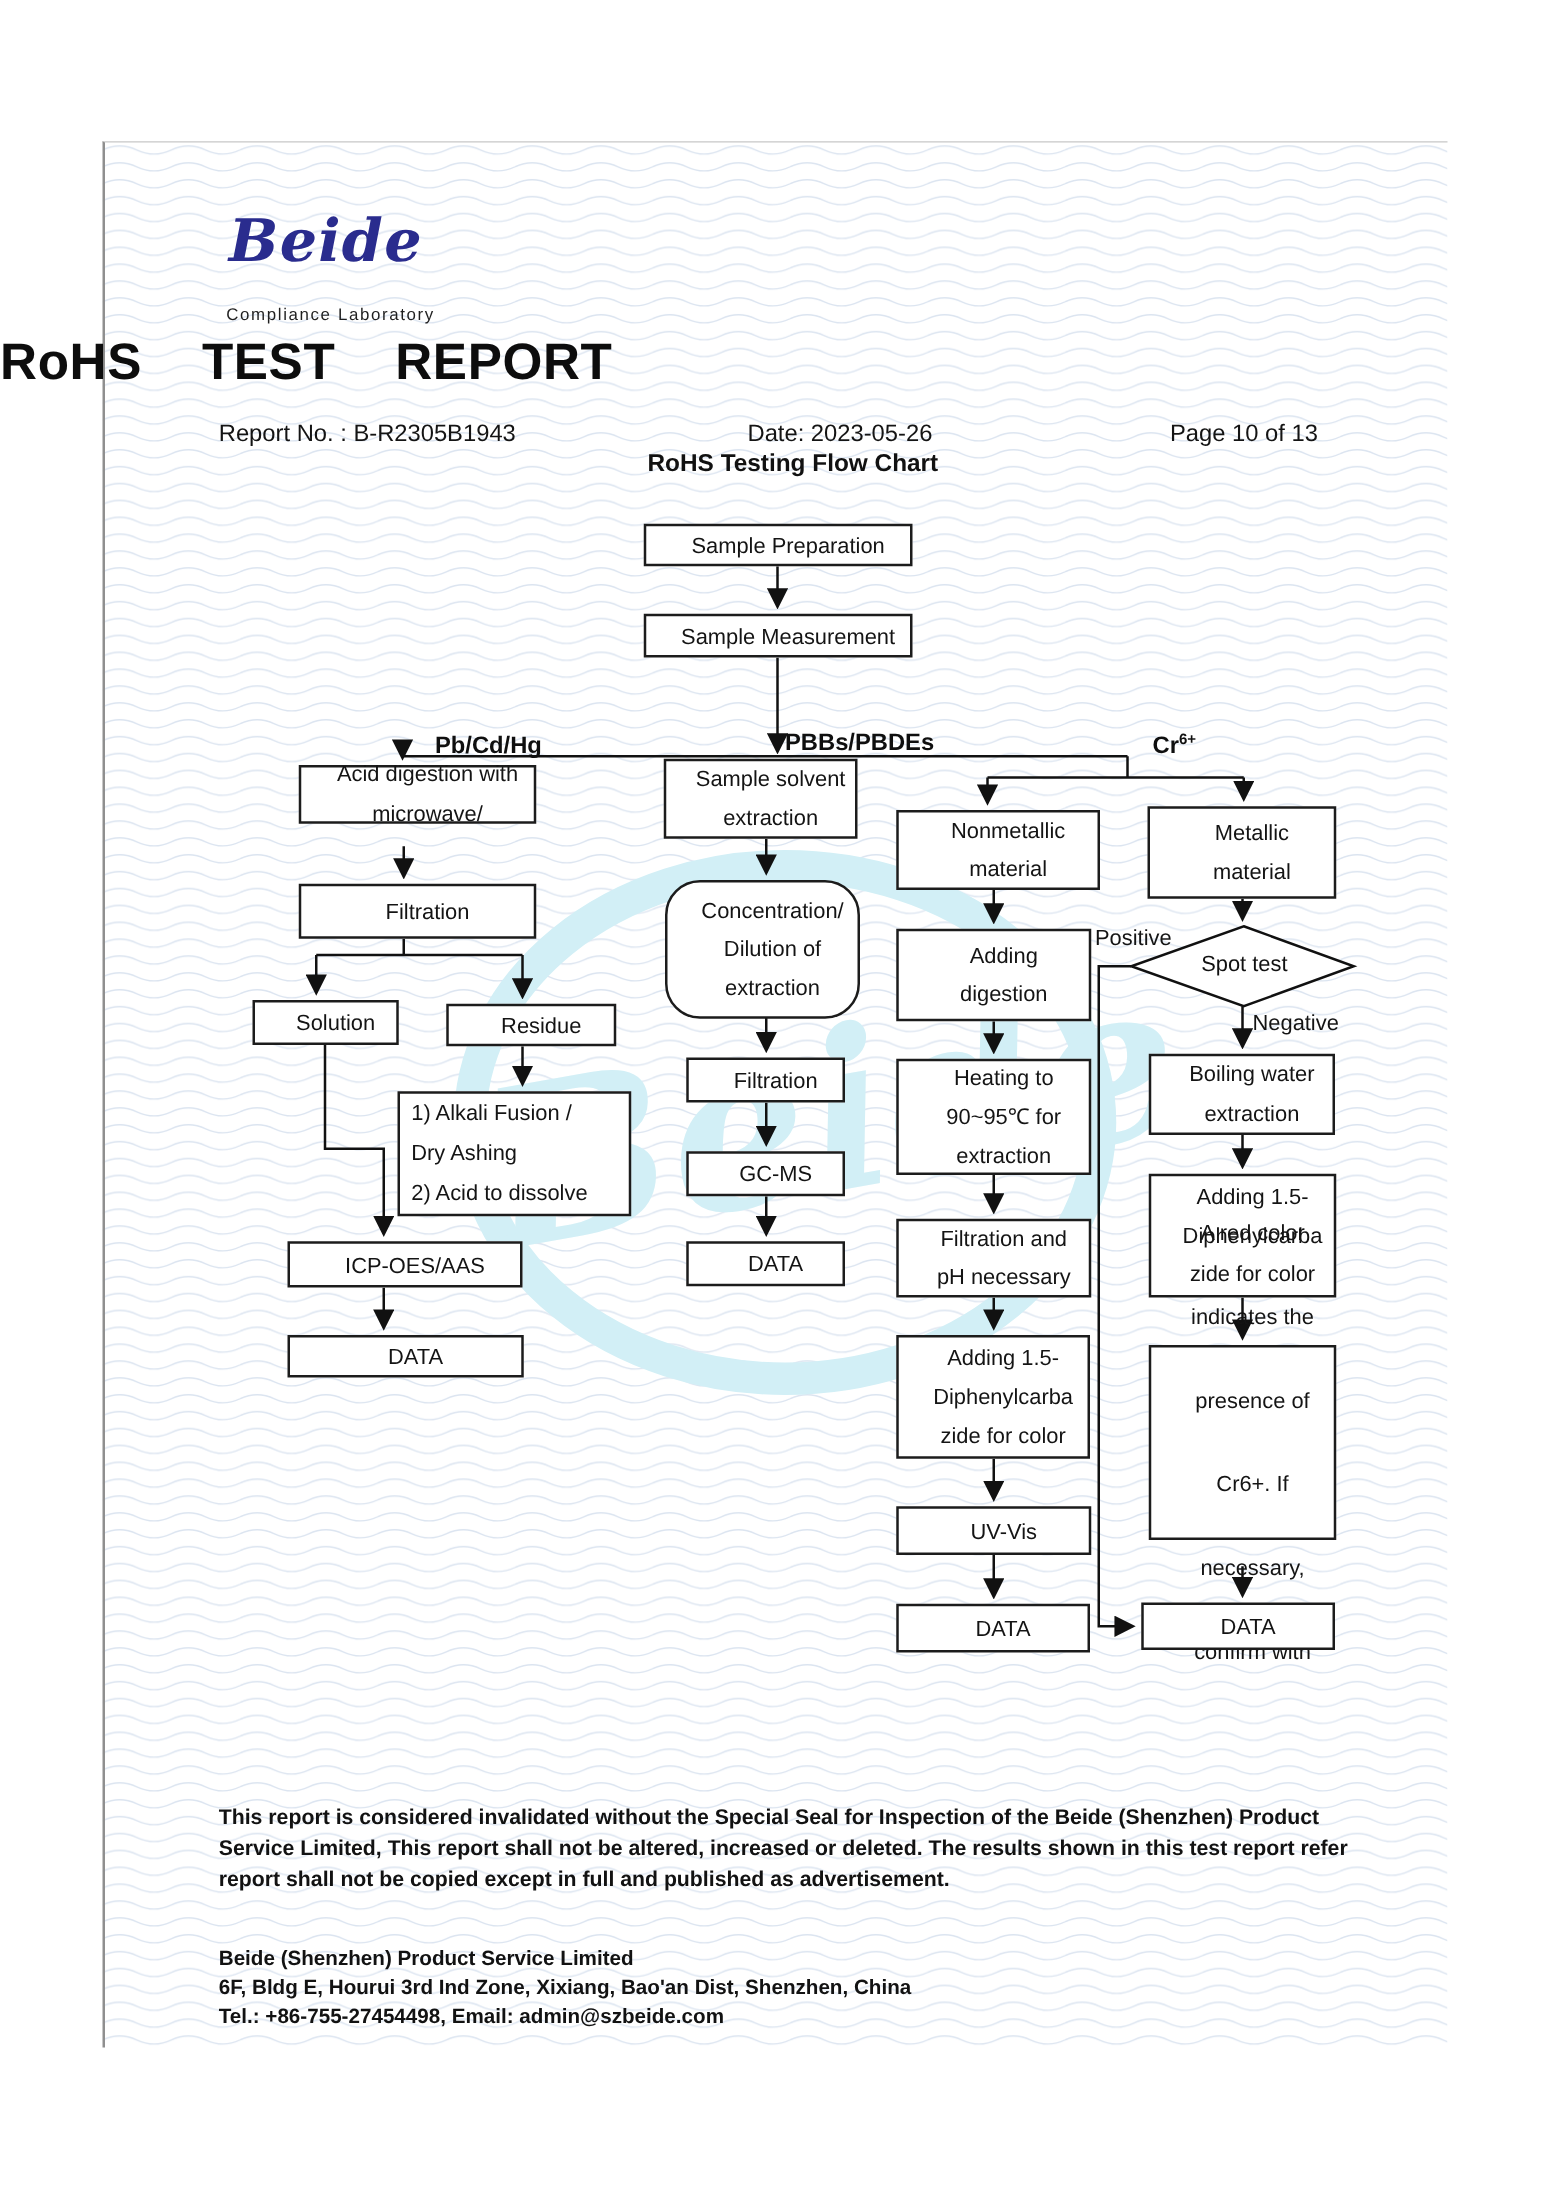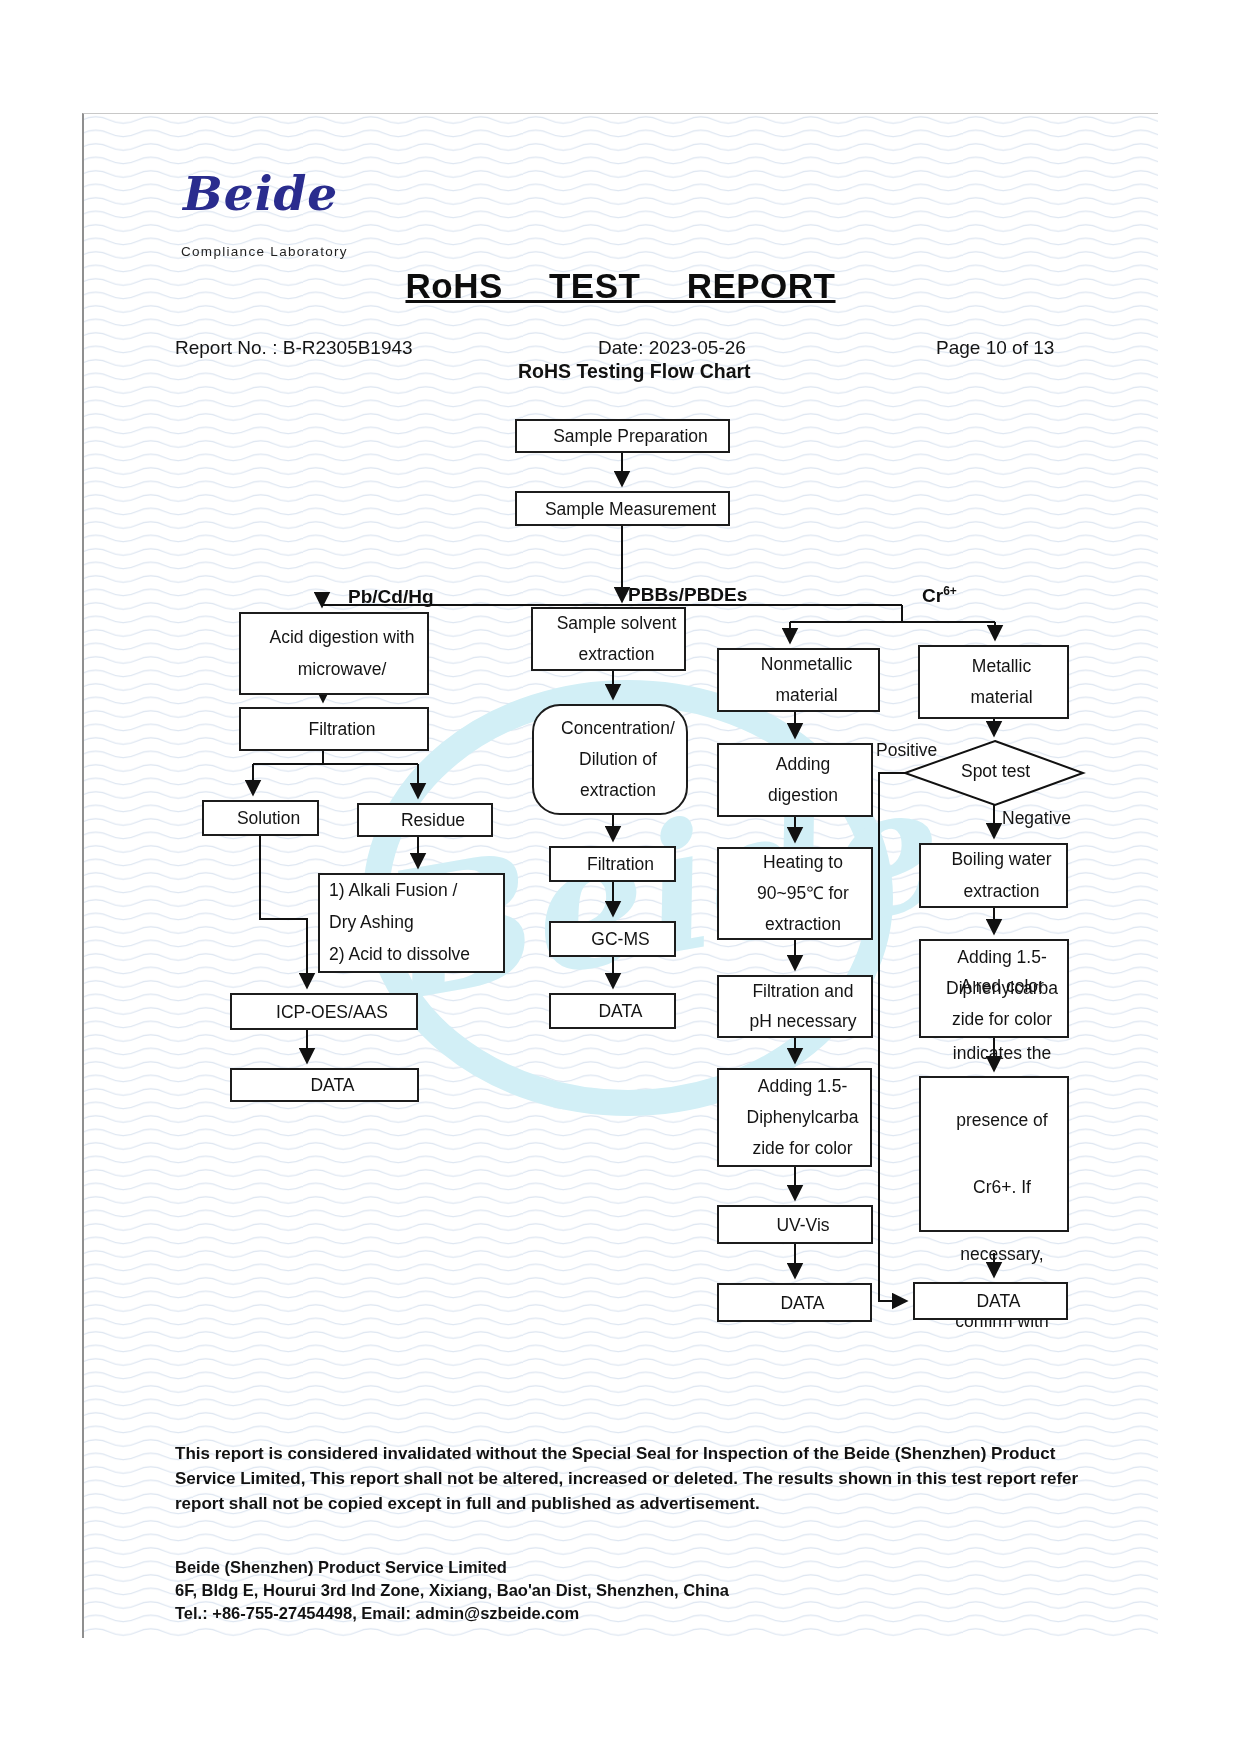--- a/index.html
+++ b/index.html
@@ -13,22 +13,22 @@
     border-left:2px solid #8f8f8f; border-top:1px solid #c8c8c8; box-sizing:border-box;
     pointer-events:none;
   }
   .brand {
     position:absolute; left:183px; top:166px;
     font-family:"DejaVu Serif", serif; font-style:italic; font-weight:bold;
     font-size:47px; color:#2a2c8e; letter-spacing:1px;
   }
   .tagline { position:absolute; left:181px; top:244px; font-size:13.5px; letter-spacing:1.3px; color:#1f1f1f; }
   .title {
-    position:absolute; left:0; top:266px; width:100%; text-align:center;
-    font-size:35px; font-weight:bold; word-spacing:36px; letter-spacing:0.5px; color:#0d0d0d;text-decoration:underline;
+    position:absolute; left:0; top:266px; width:100%; 
+    font-size:41px; font-weight:bold; word-spacing:36px; letter-spacing:0.5px; color:#0d0d0d;
   }
   .meta { position:absolute; top:337px; font-size:19px; color:#141414; }
   .meta-report { left:175px; }
   .meta-date  { left:598px; }
   .meta-page  { left:936px; }
   .subtitle { position:absolute; left:518px; top:360px; font-size:19.5px; font-weight:bold; }
 
   .fc-svg { position:absolute; left:0; top:0; pointer-events:none; }
 
   .fc-box {
@@ -136,21 +136,21 @@
   <div class="fc-edge-label" style="left:876px; top:740px;">Positive</div>
   <div class="fc-edge-label" style="left:1002px; top:808px;">Negative</div>
 
   <div class="fc-box" style="left:515px; top:419px; width:215px; height:34px;">
     <div>Sample Preparation</div>
   </div>
   <div class="fc-box" style="left:515px; top:491px; width:215px; height:35px;">
     <div>Sample Measurement</div>
   </div>
 
-  <div class="fc-box lh-roomy" style="left:239px; top:612px; width:190px; height:83px;">
+  <div class="fc-box lh-roomy" style="left:239px; top:612px; width:190px; height:47px;">
     <div>Acid digestion with</div>
       <div>microwave/</div>
   </div>
   <div class="fc-box" style="left:239px; top:707px; width:190px; height:44px;">
     <div>Filtration</div>
   </div>
   <div class="fc-box" style="left:202px; top:800px; width:117px; height:36px;">
     <div>Solution</div>
   </div>
   <div class="fc-box" style="left:357px; top:803px; width:136px; height:34px;">

